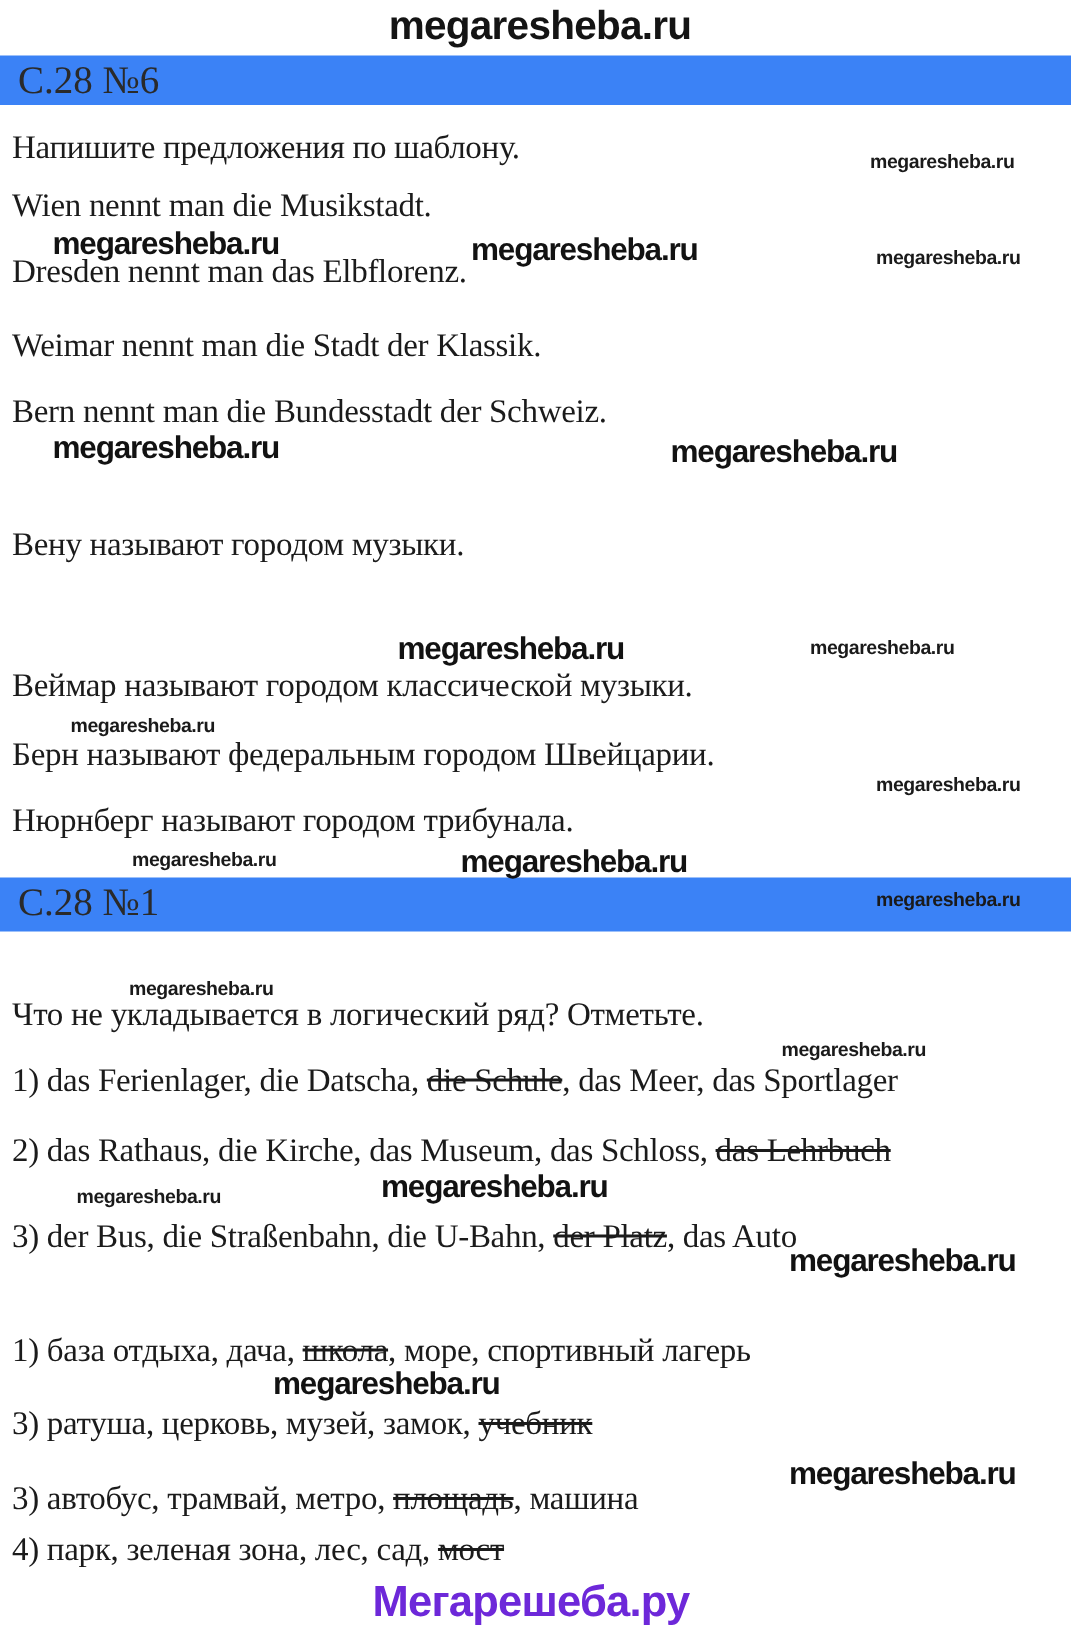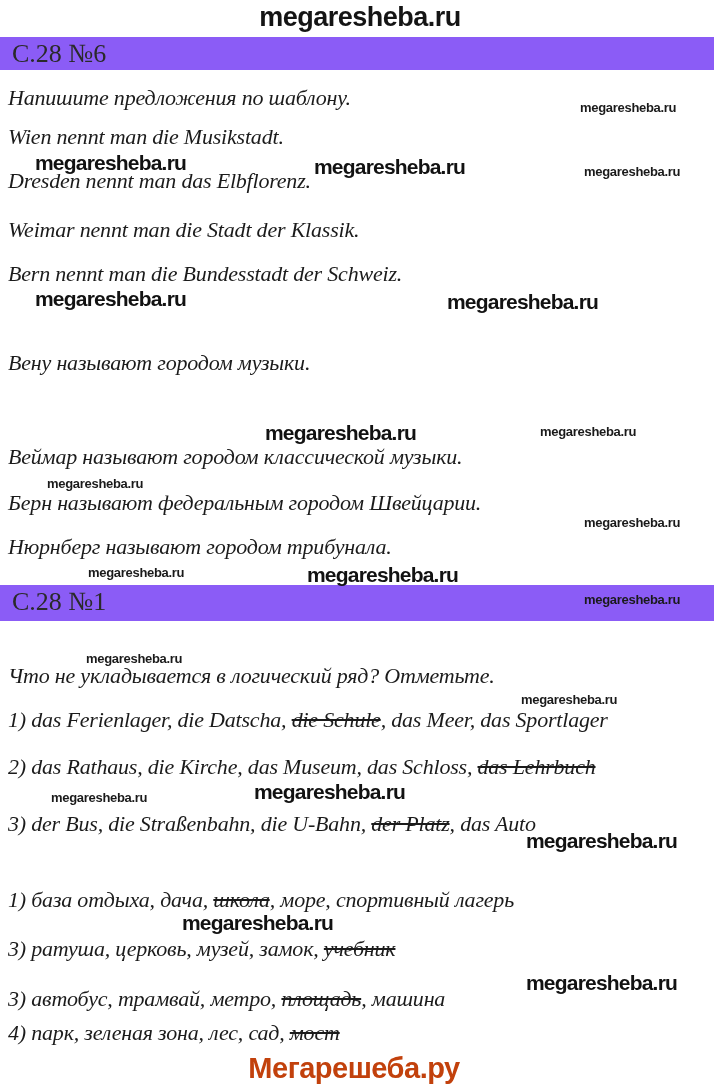--- a/index.html
+++ b/index.html
@@ -3,28 +3,28 @@
 <meta charset="utf-8">
 <style>
   html,body{margin:0;padding:0;background:#ffffff;}
   #canvas{position:relative;width:720px;height:1092px;background:#ffffff;overflow:hidden;
           font-family:"Liberation Serif",serif;color:#1b1b1b;}
   .site-top{position:absolute;top:2px;left:0;width:720px;text-align:center;
             font-family:"Liberation Sans",sans-serif;font-weight:bold;font-size:27px;
             color:#141414;letter-spacing:-0.5px;}
   .site-bottom{position:absolute;top:1052px;left:0;width:708px;text-align:center;
             font-family:"Liberation Sans",sans-serif;font-weight:bold;font-size:29px;
-            color:#c2410c;letter-spacing:-0.5px;}
-  .bar{position:absolute;left:0;width:714px;background:#8b5cf6;}
+            color:#6d28d9;letter-spacing:-0.5px;}
+  .bar{position:absolute;left:0;width:714px;background:#3b82f6;}
   .bar1{top:37px;height:33px;}
   .bar2{top:585px;height:36px;}
   .bar-label{font-family:"Liberation Serif",serif;font-size:26px;color:#2a2a2a;
              padding:2px 0 0 12px;white-space:nowrap;}
   .line{position:absolute;left:8px;font-size:22px;line-height:26px;white-space:nowrap;
-        letter-spacing:-0.2px;color:#1b1b1b;font-style:italic;}
+        letter-spacing:-0.2px;color:#1b1b1b;}
   .struck{text-decoration:line-through;text-decoration-thickness:2px;}
   .wm-b{position:absolute;font-family:"Liberation Sans",sans-serif;font-weight:bold;
         font-size:21px;color:#121212;white-space:nowrap;letter-spacing:-0.8px;}
   .wm-s{position:absolute;font-family:"Liberation Sans",sans-serif;font-weight:bold;
         font-size:13px;color:#1a1a1a;white-space:nowrap;letter-spacing:-0.3px;}
 </style>
 </head>
 <body>
 
 <div id="canvas">

